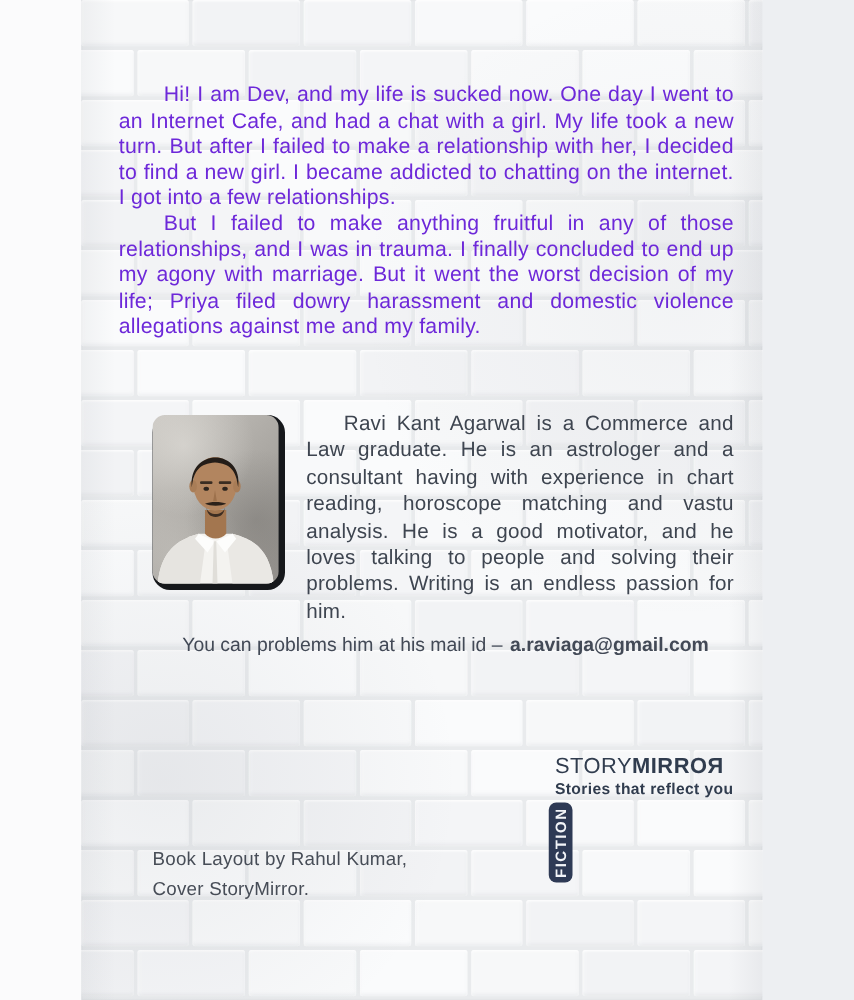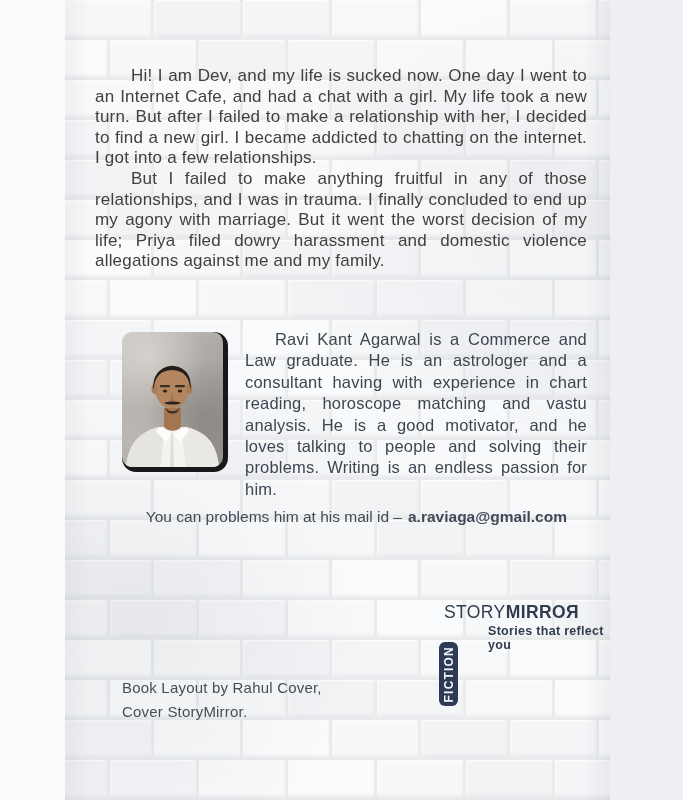--- a/index.html
+++ b/index.html
@@ -36,21 +36,21 @@
       radial-gradient(circle at 12% 78%, rgba(120,126,138,0.10), rgba(120,126,138,0) 30%),
       radial-gradient(circle at 88% 30%, rgba(120,126,138,0.06), rgba(120,126,138,0) 35%),
       linear-gradient(90deg, rgba(110,116,128,0.07), rgba(110,116,128,0) 5%, rgba(110,116,128,0) 95%, rgba(110,116,128,0.09));
   }
   .content { position: absolute; inset: 0; z-index: 2; }
 
   
   .blurb-block { position: absolute; left: 30px; top: 66px; width: 492px; }
   .blurb {
     font-size: 17px; line-height: 20.6px; letter-spacing: 0.2px;
-    text-align: justify; text-indent: 36px; color: #404040;
+    text-align: justify; text-indent: 36px; color: #6d28d9;
   }
 
   
   .photo-frame {
     position: absolute; left: 57px; top: 332px; width: 106px; height: 140px;
     background: #16181b; border-radius: 14px;
   }
   .photo {
     position: absolute; left: 0; top: 0; width: 101px; height: 135px;
     border-radius: 10px; overflow: hidden;
@@ -72,21 +72,21 @@
     position: absolute; right: 43px; top: 506px; text-align: right;
     font-size: 15.5px; line-height: 22.5px; color: #424956;
   }
   .contact-email { font-weight: 700; margin-left: 6px; }
 
   
   .logo-block { position: absolute; left: 379px; top: 602px; width: 180px; }
   .logo-line { font-size: 17.5px; letter-spacing: 0.4px; color: #303c4e; white-space: nowrap; }
   .logo-story { font-weight: 400; }
   .logo-mirror { font-weight: 700; }
-  .logo-tagline { font-size: 12.5px; font-weight: 600; letter-spacing: 0.3px; color: #303c4e; margin-top: 1px; margin-left: 44px; }
+  .logo-tagline { font-size: 12.5px; font-weight: 600; letter-spacing: 0.3px; color: #303c4e; margin-top: 1px; }
 
   .barcode-row { position: absolute; left: 374px; top: 640px; display: flex; align-items: flex-start; }
   .genre-pill {
     width: 19px; height: 64px; margin-top: 2px; border-radius: 6px;
     background: #2e3a55; display: flex; align-items: center; justify-content: center;
   }
   .genre-pill span {
     writing-mode: vertical-rl; transform: rotate(180deg);
     color: #f2f4f8; font-size: 12px; font-weight: 700; letter-spacing: 1.2px;
   }
@@ -368,19 +368,19 @@
       </div>
 
       <div class="barcode-row">
         <div class="genre-pill">
           <span>FICTION</span>
         </div>
       </div>
 
 
       <div class="credits-block">
-        <div>Book Layout by Rahul Cover,</div>
+        <div>Book Layout by Rahul Kumar,</div>
         <div>Cover StoryMirror.</div>
       </div>
 
     </div>
   </div>
 </div>
 
 </body></html>

